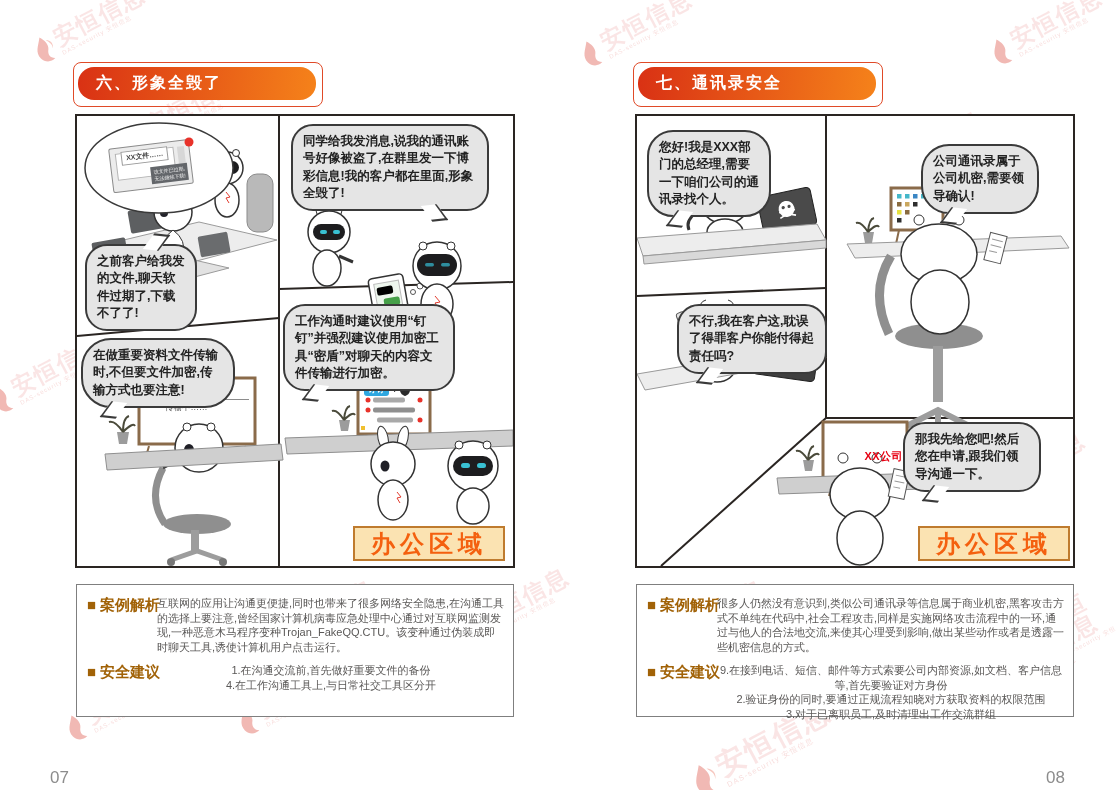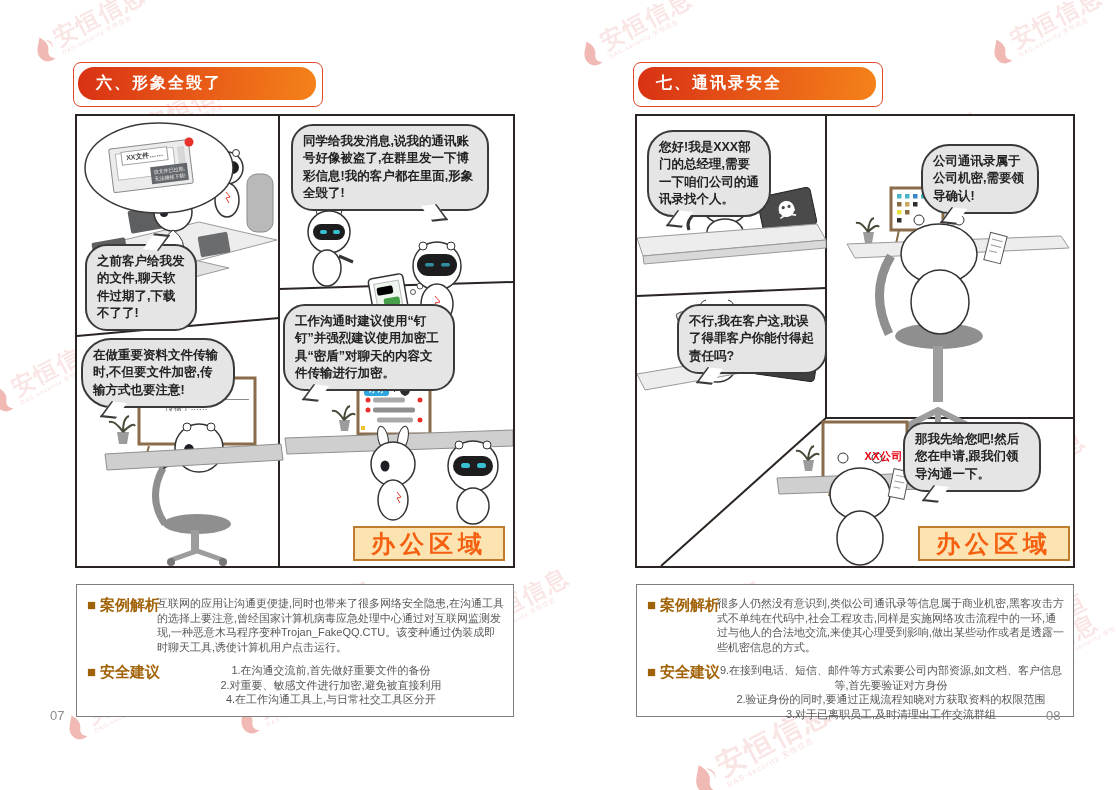--- a/index.html
+++ b/index.html
@@ -46,21 +46,21 @@
   .board-r4{position:absolute;left:188px;top:333px;width:82px;text-align:center;
     color:#e60012;font-size:11px;font-weight:800;letter-spacing:.5px;z-index:2;padding-left:35px;}
   
   .info-box{position:absolute;top:584px;width:438px;height:133px;border:1px solid #7f7f7f;background:#fff;
     box-sizing:border-box;padding:11px 8px 0 10px;z-index:2;}
   .info-row{display:flex;margin-bottom:9px;}
   .info-label{flex:none;width:70px;color:#a16207;font-weight:700;font-size:15px;white-space:nowrap;}
   .info-label .blt{margin-right:4px;}
   .info-body{flex:1;font-size:11px;line-height:1.32;color:#5a5857;}
   .info-body div{margin:0;text-align:center;}
-  .pagenum{position:absolute;top:708px;font-size:13px;color:#8c8c8c;z-index:2;}
+  .pagenum{position:absolute;top:768px;font-size:17px;color:#8c8c8c;z-index:2;}
 </style>
 </head>
 <body>
 
 <div>
   <div class="wm" style="left:28px;top:10px">
       <svg viewBox="0 0 20 28">
         <path d="M11 1C6 8 1 11 3 19c1.5 5 7 8 12 6-4-2-5-6-2-10 3-4 1-10-2-14z" fill="#dd4a3c"></path>
         <path d="M15 6c2 4 4 6 2 10 3-3 2-8-2-10z" fill="#e8705c"></path>
       </svg>
@@ -406,21 +406,20 @@
 
 <div class="info-box" style="left:76px">
   <div class="info-row">
     <div class="info-label"><span class="blt">■</span><span>案例解析</span></div>
     <div class="info-body">互联网的应用让沟通更便捷,同时也带来了很多网络安全隐患,在沟通工具的选择上要注意,曾经国家计算机病毒应急处理中心通过对互联网监测发现,一种恶意木马程序变种Trojan_FakeQQ.CTU。该变种通过伪装成即时聊天工具,诱使计算机用户点击运行。</div>
   </div>
   <div class="info-row">
     <div class="info-label"><span class="blt">■</span><span>安全建议</span></div>
     <div class="info-body">
       <div>1.在沟通交流前,首先做好重要文件的备份</div>
-      <div>2.对重要、敏感文件进行加密,避免被直接利用</div>
       <div>4.在工作沟通工具上,与日常社交工具区分开</div>
     </div>
   </div>
 </div>
 <div class="pagenum" style="left:50px">07</div>
 
 <div class="banner-frame" style="left:633px"></div>
 <div class="banner" style="left:638px">七、通讯录安全</div>
 
 <div class="comic" style="left:635px">

